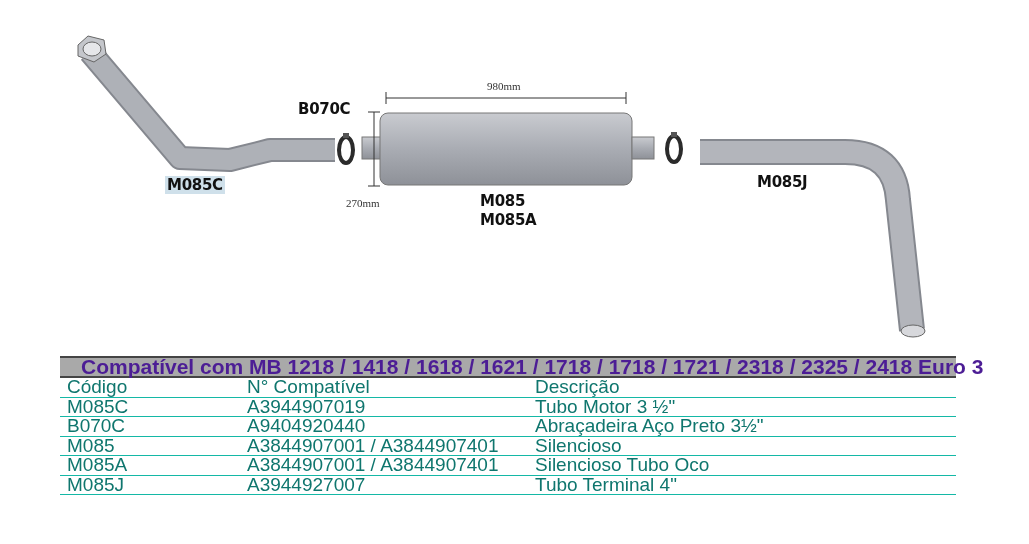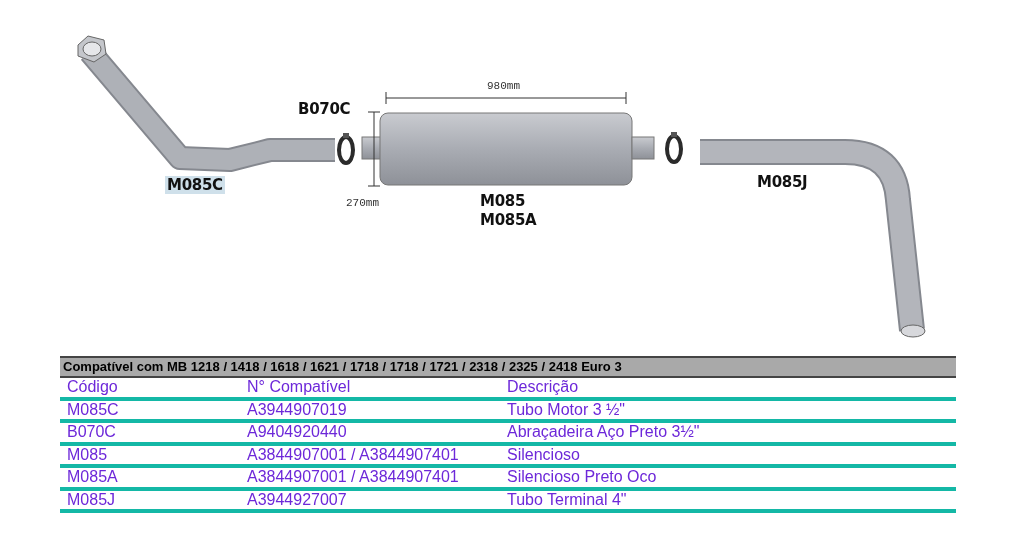--- a/index.html
+++ b/index.html
@@ -1,26 +1,26 @@
 <!DOCTYPE html>
 <html><head>
 <meta charset="utf-8">
 <style>
   html, body { margin:0; padding:0; background:#ffffff; }
   body { width:1029px; height:544px; position:relative; overflow:hidden; font-family:"Liberation Sans", sans-serif; }
   .diagram { position:absolute; left:0; top:0; width:1029px; height:350px; }
   .lbl { position:absolute; font-family:"DejaVu Sans", sans-serif; font-weight:bold; font-size:15px; color:#111; letter-spacing:-0.3px; }
   .lbl-hl { background:#cfe0ea; padding:0 2px; }
-  .dim { position:absolute; font-family:Liberation Mono, monospace; font-size:11px; color:#333; }
+  .dim { position:absolute; font-family:Liberation Serif, serif; font-size:11px; color:#333; }
   .table { position:absolute; left:60px; top:356px; width:896px; }
-  .thead { background:#a9a9a9; border-top:2px solid #444; border-bottom:2px solid #444; height:18px; font-weight:bold; font-size:13px; color:#000000; padding-left:3px; line-height:18px; white-space:nowrap; }
-  .row { height:18.5px; border-bottom:4px solid #14b8a6; font-size:16px; color:#6d28d9; position:relative; line-height:18px; }
+  .thead { background:#a9a9a9; border-top:2px solid #444; border-bottom:2px solid #444; height:18px; font-weight:bold; font-size:21px; color:#4c1d95; padding-left:21px; line-height:18px; white-space:nowrap; }
+  .row { height:18.5px; border-bottom:1px solid #14b8a6; font-size:19px; color:#0f766e; position:relative; line-height:18px; }
   .c1 { position:absolute; left:7px; }
   .c2 { position:absolute; left:187px; }
-  .c3 { position:absolute; left:447px; }
+  .c3 { position:absolute; left:475px; }
 </style>
 </head>
 <body>
 
 <div class="diagram">
   <svg width="1029" height="350">
     <defs>
       <linearGradient id="pg" x1="0" y1="0" x2="0" y2="1">
         <stop offset="0" stop-color="#c9cbd0"></stop>
         <stop offset="0.5" stop-color="#a9acb3"></stop>
@@ -90,20 +90,20 @@
     <span class="c3">Abraçadeira Aço Preto 3½"</span>
   </div>
   <div class="row">
     <span class="c1">M085</span>
     <span class="c2">A3844907001 / A3844907401</span>
     <span class="c3">Silencioso</span>
   </div>
   <div class="row">
     <span class="c1">M085A</span>
     <span class="c2">A3844907001 / A3844907401</span>
-    <span class="c3">Silencioso Preto Oco</span>
+    <span class="c3">Silencioso Tubo Oco</span>
   </div>
   <div class="row">
     <span class="c1">M085J</span>
     <span class="c2">A3944927007</span>
     <span class="c3">Tubo Terminal 4"</span>
   </div>
 </div>
 
 </body></html>

